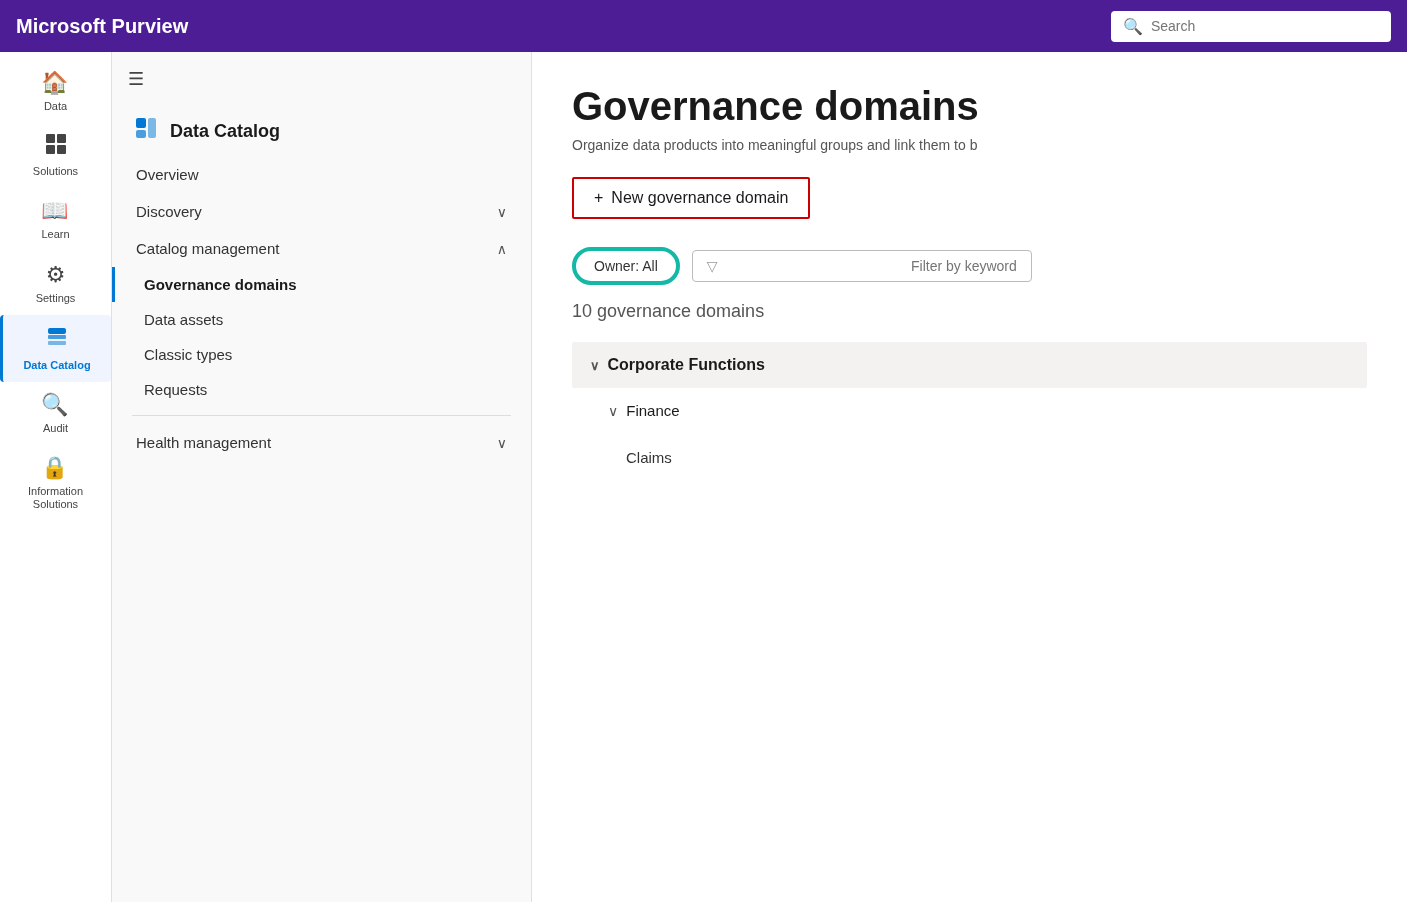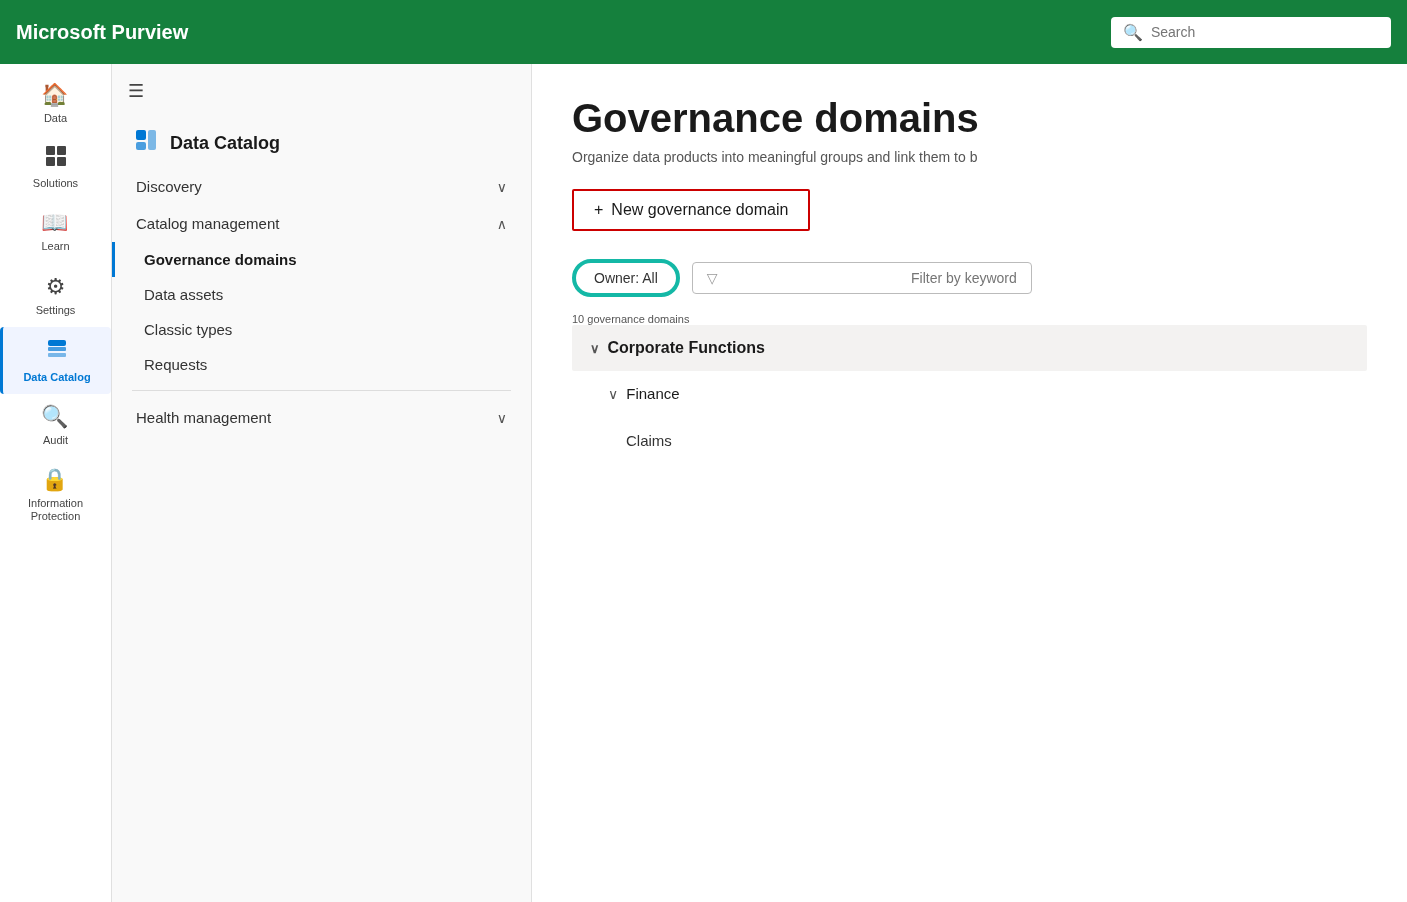--- a/index.html
+++ b/index.html
@@ -1,21 +1,21 @@
 <!DOCTYPE html>
 <html><head>
   <meta charset="utf-8">
   <style>
     * { box-sizing: border-box; margin: 0; padding: 0; }
     body { font-family: 'Segoe UI', Arial, sans-serif; display: flex; flex-direction: column; height: 902px; width: 1407px; overflow: hidden; background: #f3f2f1; }
 
     
     .topbar {
-      background: #15803d;
-      height: 64px;
+      background: #4c1d95;
+      height: 52px;
       display: flex;
       align-items: center;
       padding: 0 16px;
       flex-shrink: 0;
       justify-content: space-between;
     }
     .topbar-title {
       color: white;
       font-size: 20px;
       font-weight: 600;
@@ -195,23 +195,23 @@
     }
     .keyword-filter input {
       border: none;
       outline: none;
       font-size: 14px;
       color: #333;
       width: 100%;
       text-align: right;
     }
     .domain-count {
-      font-size: 11px;
+      font-size: 18px;
       color: #555;
-      margin-bottom: 0;
+      margin-bottom: 20px;
     }
     .domain-list { }
     .domain-group {
       background: #f3f2f1;
       padding: 14px 18px;
       display: flex;
       align-items: center;
       gap: 8px;
       font-size: 16px;
       font-weight: 600;
@@ -296,21 +296,21 @@
       <span class="label">Data Catalog</span>
     </div>
 
     <div class="icon-sidebar-item">
       <span class="icon">🔍</span>
       <span class="label">Audit</span>
     </div>
 
     <div class="icon-sidebar-item">
       <span class="icon">🔒</span>
-      <span class="label">Information Protection</span>
+      <span class="label">Information Solutions</span>
     </div>
 
   </div>
 
   <div class="nav-sidebar">
     <div class="nav-sidebar-header">
       <span class="hamburger">☰</span>
     </div>
 
     <div class="nav-section">
@@ -318,20 +318,23 @@
         <span class="nav-icon">
           <svg width="28" height="28" viewBox="0 0 28 28" fill="none">
             <rect x="4" y="4" width="10" height="10" rx="2" fill="#0078d4"></rect>
             <rect x="4" y="16" width="10" height="8" rx="2" fill="#0078d4" opacity="0.7"></rect>
             <rect x="16" y="4" width="8" height="20" rx="2" fill="#0078d4" opacity="0.5"></rect>
           </svg>
         </span>
         <span>Data Catalog</span>
       </div>
 
+      <div class="nav-item">
+        <span>Overview</span>
+      </div>
 
       <div class="nav-item">
         <span>Discovery</span>
         <span class="chevron">∨</span>
       </div>
 
       <div class="nav-item">
         <span>Catalog management</span>
         <span class="chevron">∧</span>
       </div>

